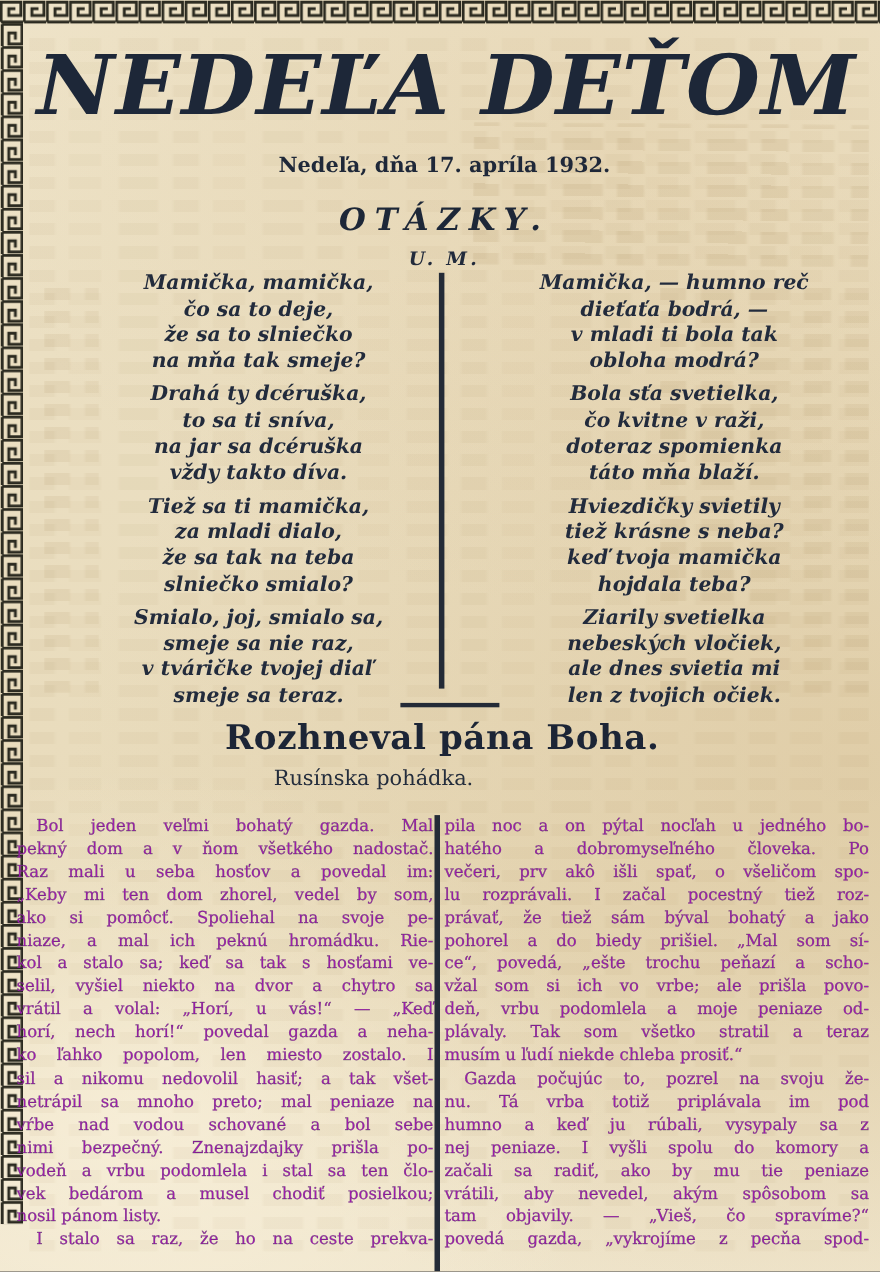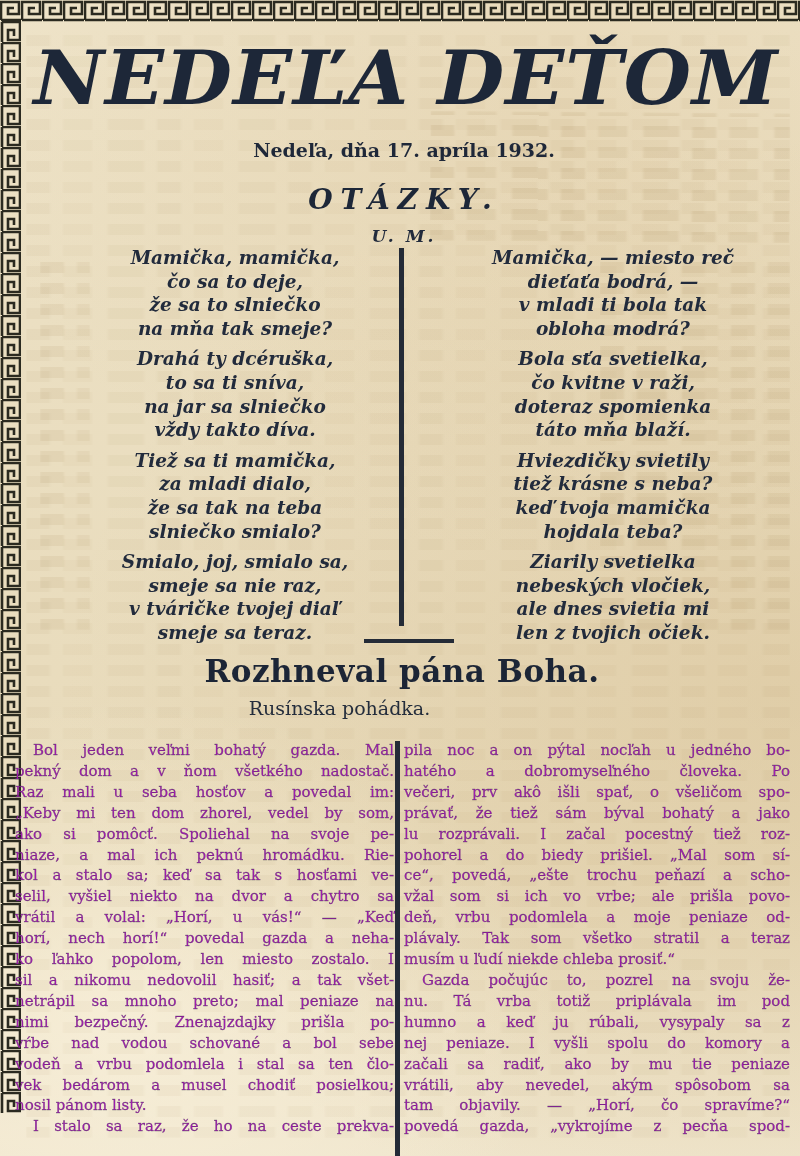--- a/index.html
+++ b/index.html
@@ -107,40 +107,40 @@
   <div class="pcol pleft">
       <div class="stanza">
         <div class="pline">Mamička, mamička,</div>
         <div class="pline">čo sa to deje,</div>
         <div class="pline">že sa to slniečko</div>
         <div class="pline">na mňa tak smeje?</div>
       </div>
       <div class="stanza">
         <div class="pline">Drahá ty dcéruška,</div>
         <div class="pline">to sa ti sníva,</div>
-        <div class="pline">na jar sa slniečko</div>
+        <div class="pline">na jar sa dcéruška</div>
         <div class="pline">vždy takto díva.</div>
       </div>
       <div class="stanza">
         <div class="pline">Tiež sa ti mamička,</div>
         <div class="pline">za mladi dialo,</div>
         <div class="pline">že sa tak na teba</div>
         <div class="pline">slniečko smialo?</div>
       </div>
       <div class="stanza">
         <div class="pline">Smialo, joj, smialo sa,</div>
         <div class="pline">smeje sa nie raz,</div>
         <div class="pline">v tváričke tvojej diaľ</div>
         <div class="pline">smeje sa teraz.</div>
       </div>
     </div>
   <div class="pdivider"></div>
   <div class="pcol pright">
       <div class="stanza">
-        <div class="pline">Mamička, — miesto reč</div>
+        <div class="pline">Mamička, — humno reč</div>
         <div class="pline">dieťaťa bodrá, —</div>
         <div class="pline">v mladi ti bola tak</div>
         <div class="pline">obloha modrá?</div>
       </div>
       <div class="stanza">
         <div class="pline">Bola sťa svetielka,</div>
         <div class="pline">čo kvitne v raži,</div>
         <div class="pline">doteraz spomienka</div>
         <div class="pline">táto mňa blaží.</div>
       </div>
@@ -170,43 +170,43 @@
       <div class="tline">„Keby mi ten dom zhorel, vedel by som,</div>
       <div class="tline">ako si pomôcť. Spoliehal na svoje pe-</div>
       <div class="tline">niaze, a mal ich peknú hromádku. Rie-</div>
       <div class="tline">kol a stalo sa; keď sa tak s hosťami ve-</div>
       <div class="tline">selil, vyšiel niekto na dvor a chytro sa</div>
       <div class="tline">vrátil a volal: „Horí, u vás!“ — „Keď</div>
       <div class="tline">horí, nech horí!“ povedal gazda a neha-</div>
       <div class="tline">ko ľahko popolom, len miesto zostalo. I</div>
       <div class="tline">sil a nikomu nedovolil hasiť; a tak všet-</div>
       <div class="tline">netrápil sa mnoho preto; mal peniaze na</div>
+      <div class="tline">vŕbe nad vodou schované a bol sebe</div>
       <div class="tline">nimi bezpečný. Znenajzdajky prišla po-</div>
-      <div class="tline">vŕbe nad vodou schované a bol sebe</div>
       <div class="tline">vodeň a vrbu podomlela i stal sa ten člo-</div>
       <div class="tline">vek bedárom a musel chodiť posielkou;</div>
       <div class="tline flush">nosil pánom listy.</div>
       <div class="tline ind">I stalo sa raz, že ho na ceste prekva-</div>
     </div>
   <div class="sdivider"></div>
   <div class="scol sright">
       <div class="tline">pila noc a on pýtal nocľah u jedného bo-</div>
       <div class="tline">hatého a dobromyseľného človeka. Po</div>
       <div class="tline">večeri, prv akô išli spať, o všeličom spo-</div>
+      <div class="tline">lu rozprávali. I začal pocestný tiež roz-</div>
       <div class="tline">právať, že tiež sám býval bohatý a jako</div>
-      <div class="tline">lu rozprávali. I začal pocestný tiež roz-</div>
       <div class="tline">pohorel a do biedy prišiel. „Mal som sí-</div>
       <div class="tline">ce“, povedá, „ešte trochu peňazí a scho-</div>
       <div class="tline">vžal som si ich vo vrbe; ale prišla povo-</div>
       <div class="tline">deň, vrbu podomlela a moje peniaze od-</div>
       <div class="tline">plávaly. Tak som všetko stratil a teraz</div>
       <div class="tline flush">musím u ľudí niekde chleba prosiť.“</div>
       <div class="tline ind">Gazda počujúc to, pozrel na svoju že-</div>
       <div class="tline">nu. Tá vrba totiž priplávala im pod</div>
       <div class="tline">humno a keď ju rúbali, vysypaly sa z</div>
       <div class="tline">nej peniaze. I vyšli spolu do komory a</div>
       <div class="tline">začali sa radiť, ako by mu tie peniaze</div>
       <div class="tline">vrátili, aby nevedel, akým spôsobom sa</div>
-      <div class="tline">tam objavily. — „Horí, čo spravíme?“</div>
+      <div class="tline">tam objavily. — „Vieš, čo spravíme?“</div>
       <div class="tline">povedá gazda, „vykrojíme z pecňa spod-</div>
     </div>
 
 </div>
 
 </body></html>

